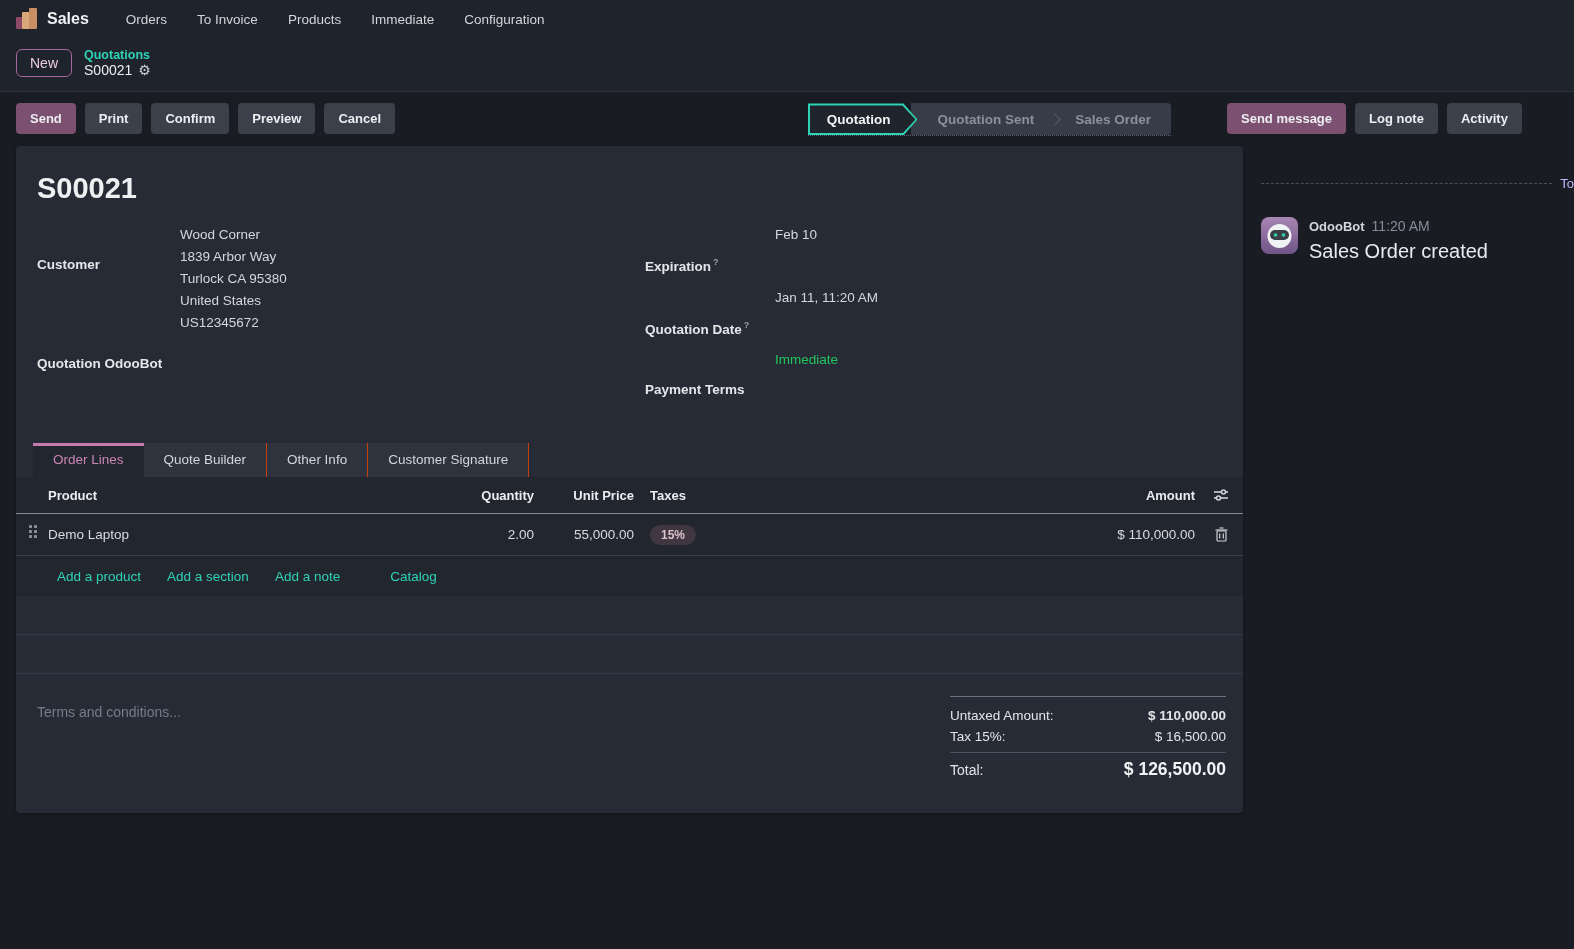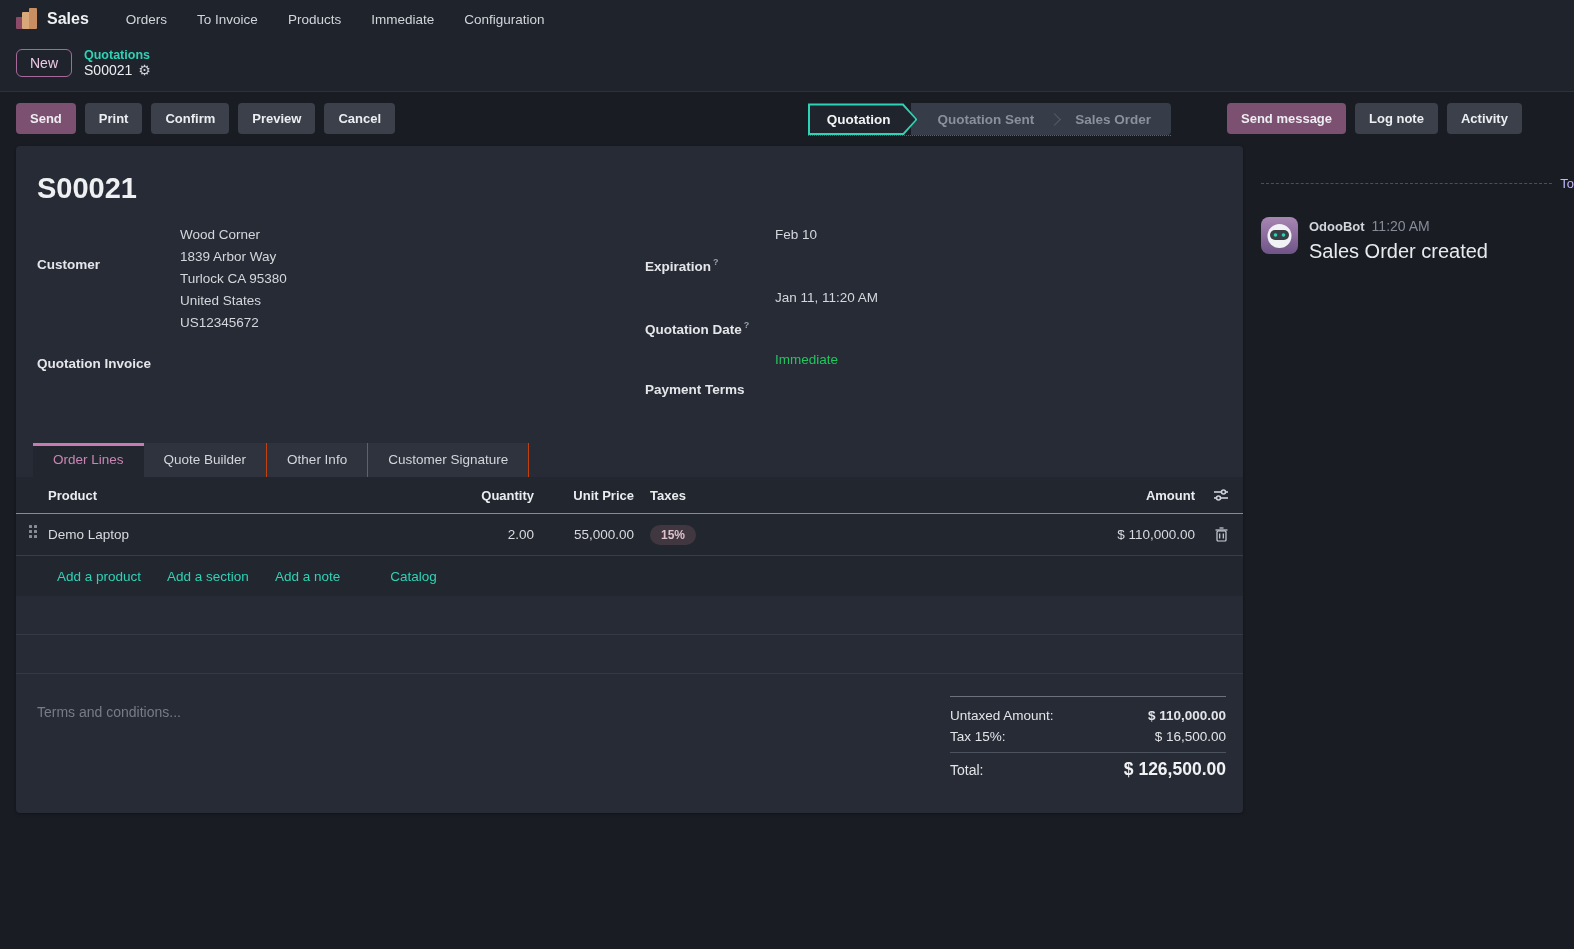--- a/index.html
+++ b/index.html
@@ -202,21 +202,21 @@
           <div class="frow">
             <div class="flabel">Customer</div>
             <div class="fval">
               <div>Wood Corner</div>
               <div class="addr-line">1839 Arbor Way</div>
               <div class="addr-line">Turlock CA 95380</div>
               <div class="addr-line">United States</div>
               <div class="addr-line">US12345672</div>
             </div>
           </div>
-          <div class="tmpl-label">Quotation Invoice</div>
+          <div class="tmpl-label">Quotation OdooBot</div>
         </div>
 
         <div class="fields-right">
           <div class="frow">
             <div class="flabel">
               <span>Expiration</span><span class="sup-q">?</span>
             </div>
             <div class="fval">Feb 10</div>
           </div>
           <div class="frow">

